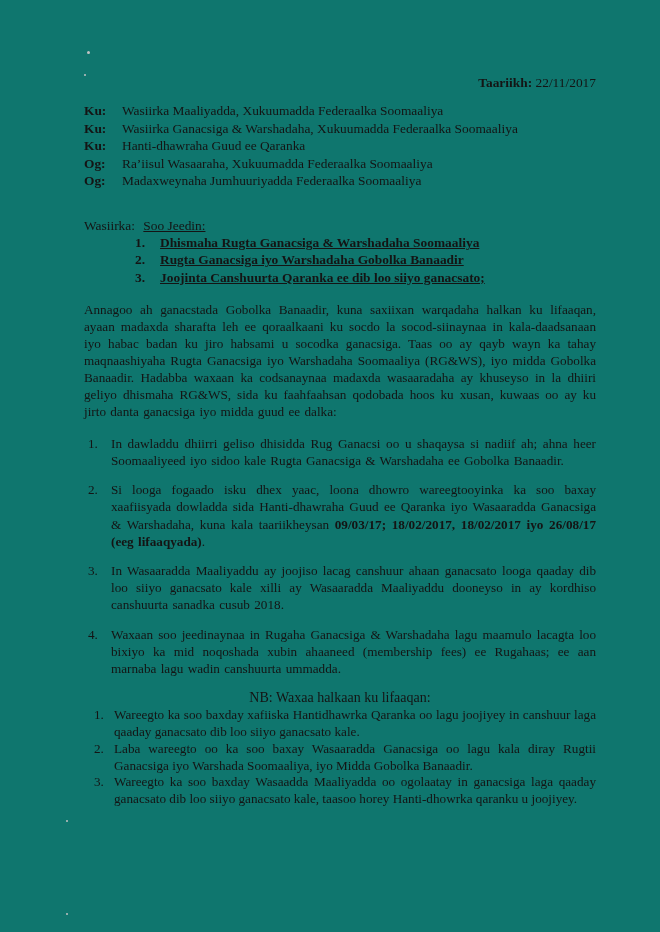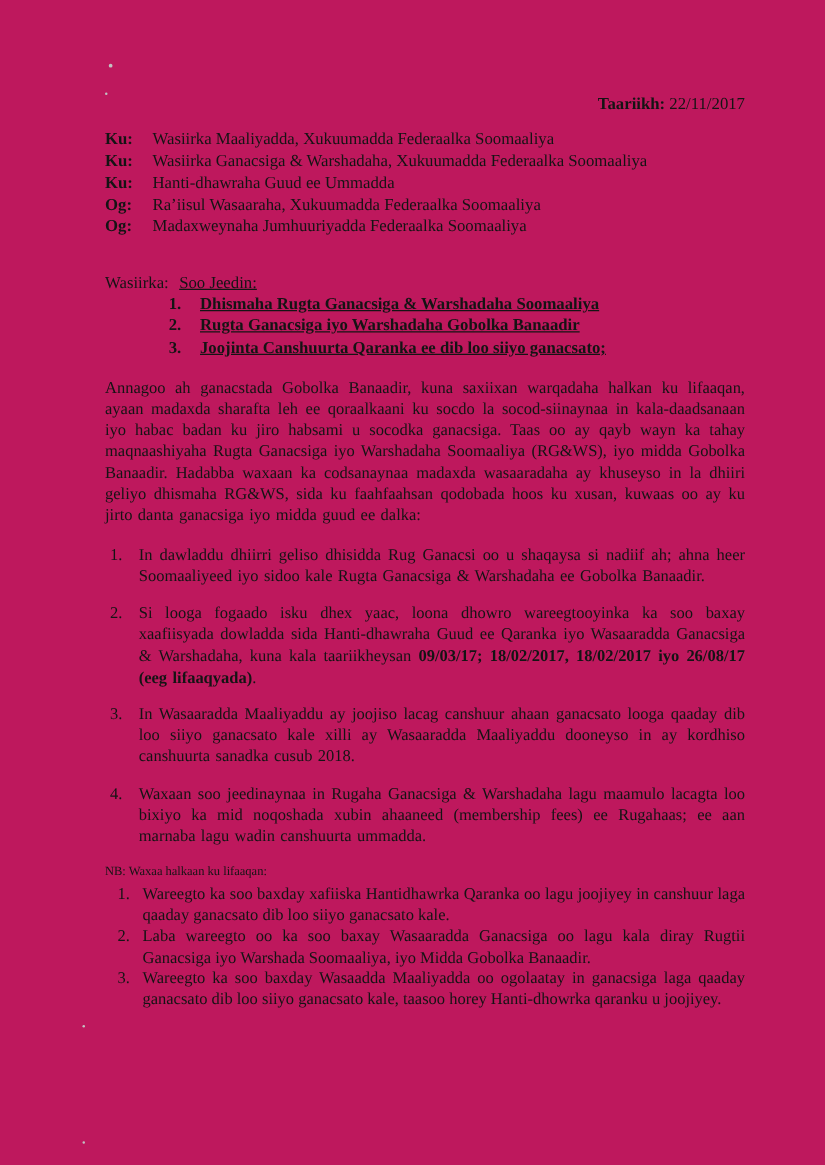--- a/index.html
+++ b/index.html
@@ -4,21 +4,21 @@
 <style>
   html, body {
     margin: 0;
     padding: 0;
     background: #ffffff;
   }
   .page {
     position: relative;
     width: 660px;
     height: 932px;
-    background: #be185d;
+    background: #0f766e;
     color: #141414;
     font-family: "Liberation Serif", serif;
     box-sizing: border-box;
     padding: 74px 64px 0 84px;
     overflow: hidden;
   }
 
   
   .date-line {
     text-align: right;
@@ -88,23 +88,24 @@
   }
   .point-text {
     flex: 1;
     text-align: justify;
     word-spacing: 1px;
   }
   .point-text b { font-weight: bold; }
 
   
   .nb-heading {
-    font-size: 10px;
+    font-size: 14px;
     line-height: 17px;
     margin-top: 0;
+    text-align: center;
   }
   .nb-items { margin-left: 10px; margin-top: 1px; }
   .nb-item {
     display: flex;
     font-size: 13.2px;
     line-height: 16.8px;
   }
   .nb-item-number { width: 20px; flex: none; }
   .nb-item-text { flex: 1; text-align: justify; }
 
@@ -140,21 +141,21 @@
     <div class="recipient-row">
       <span class="recipient-label">Ku:</span>
       <span class="recipient-text">Wasiirka Maaliyadda, Xukuumadda Federaalka Soomaaliya</span>
     </div>
     <div class="recipient-row">
       <span class="recipient-label">Ku:</span>
       <span class="recipient-text">Wasiirka Ganacsiga &amp; Warshadaha, Xukuumadda Federaalka Soomaaliya</span>
     </div>
     <div class="recipient-row">
       <span class="recipient-label">Ku:</span>
-      <span class="recipient-text">Hanti-dhawraha Guud ee Ummadda</span>
+      <span class="recipient-text">Hanti-dhawraha Guud ee Qaranka</span>
     </div>
     <div class="recipient-row">
       <span class="recipient-label">Og:</span>
       <span class="recipient-text">Ra’iisul Wasaaraha, Xukuumadda Federaalka Soomaaliya</span>
     </div>
     <div class="recipient-row">
       <span class="recipient-label">Og:</span>
       <span class="recipient-text">Madaxweynaha Jumhuuriyadda Federaalka Soomaaliya</span>
     </div>
   </div>

